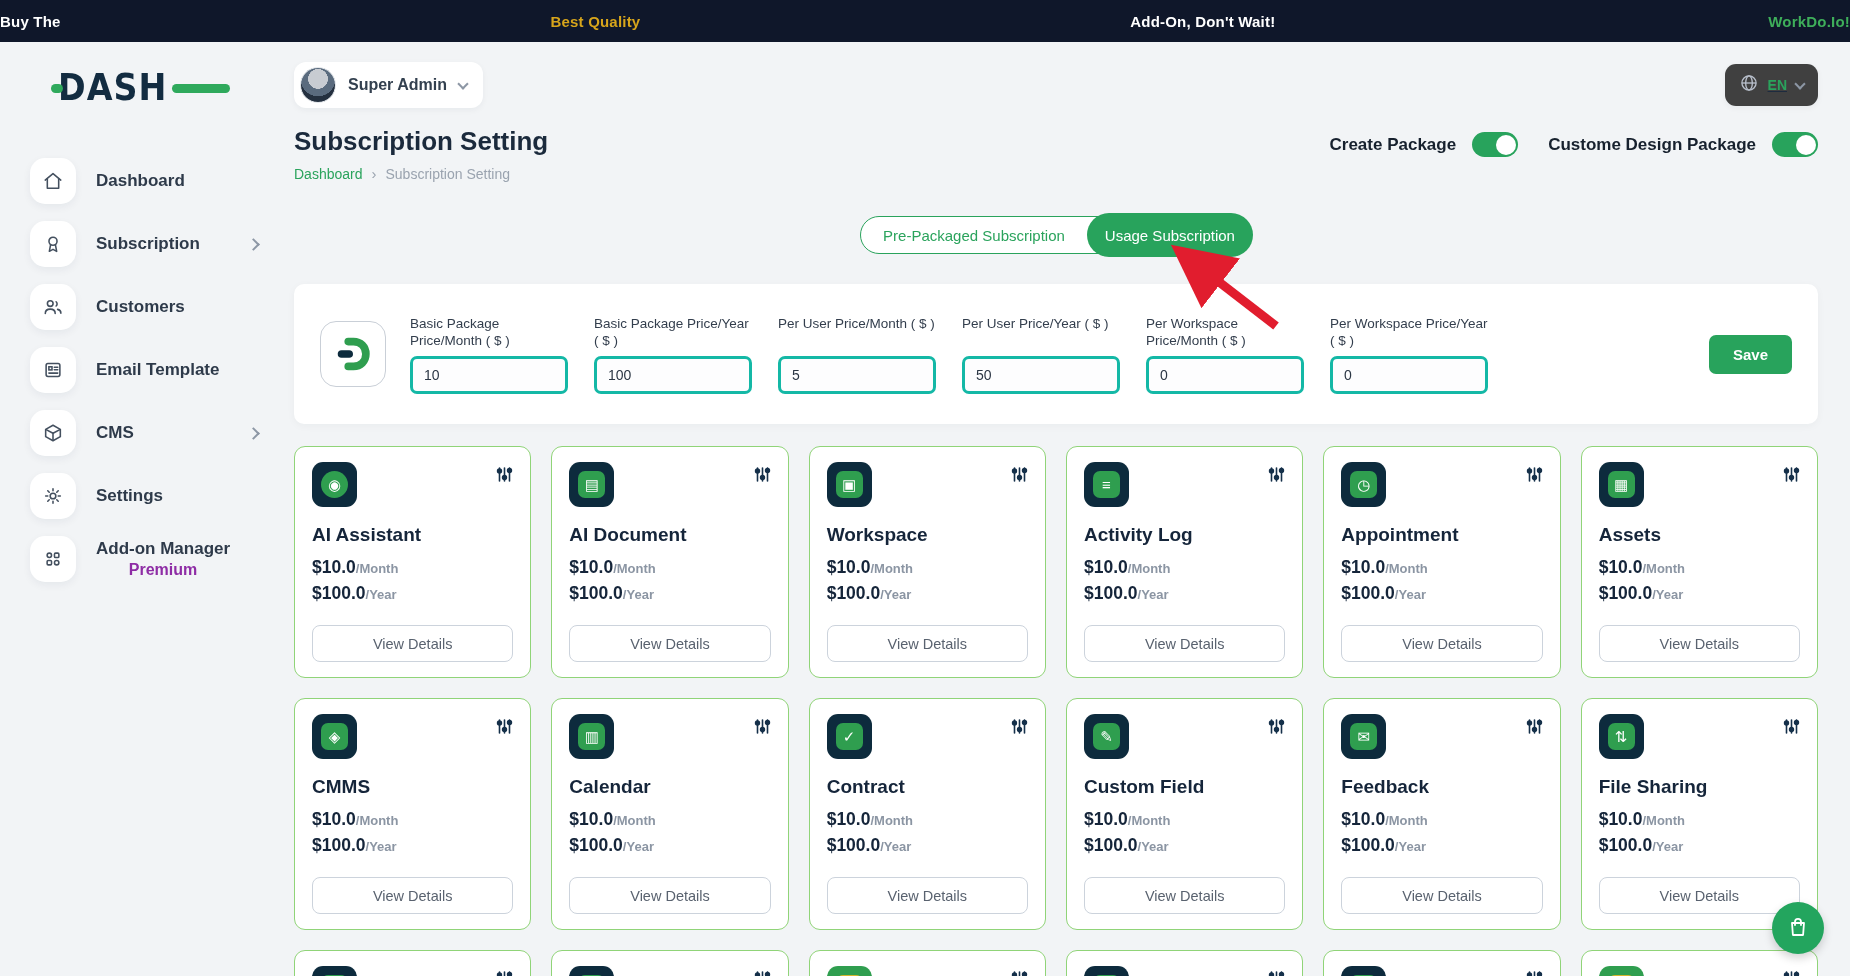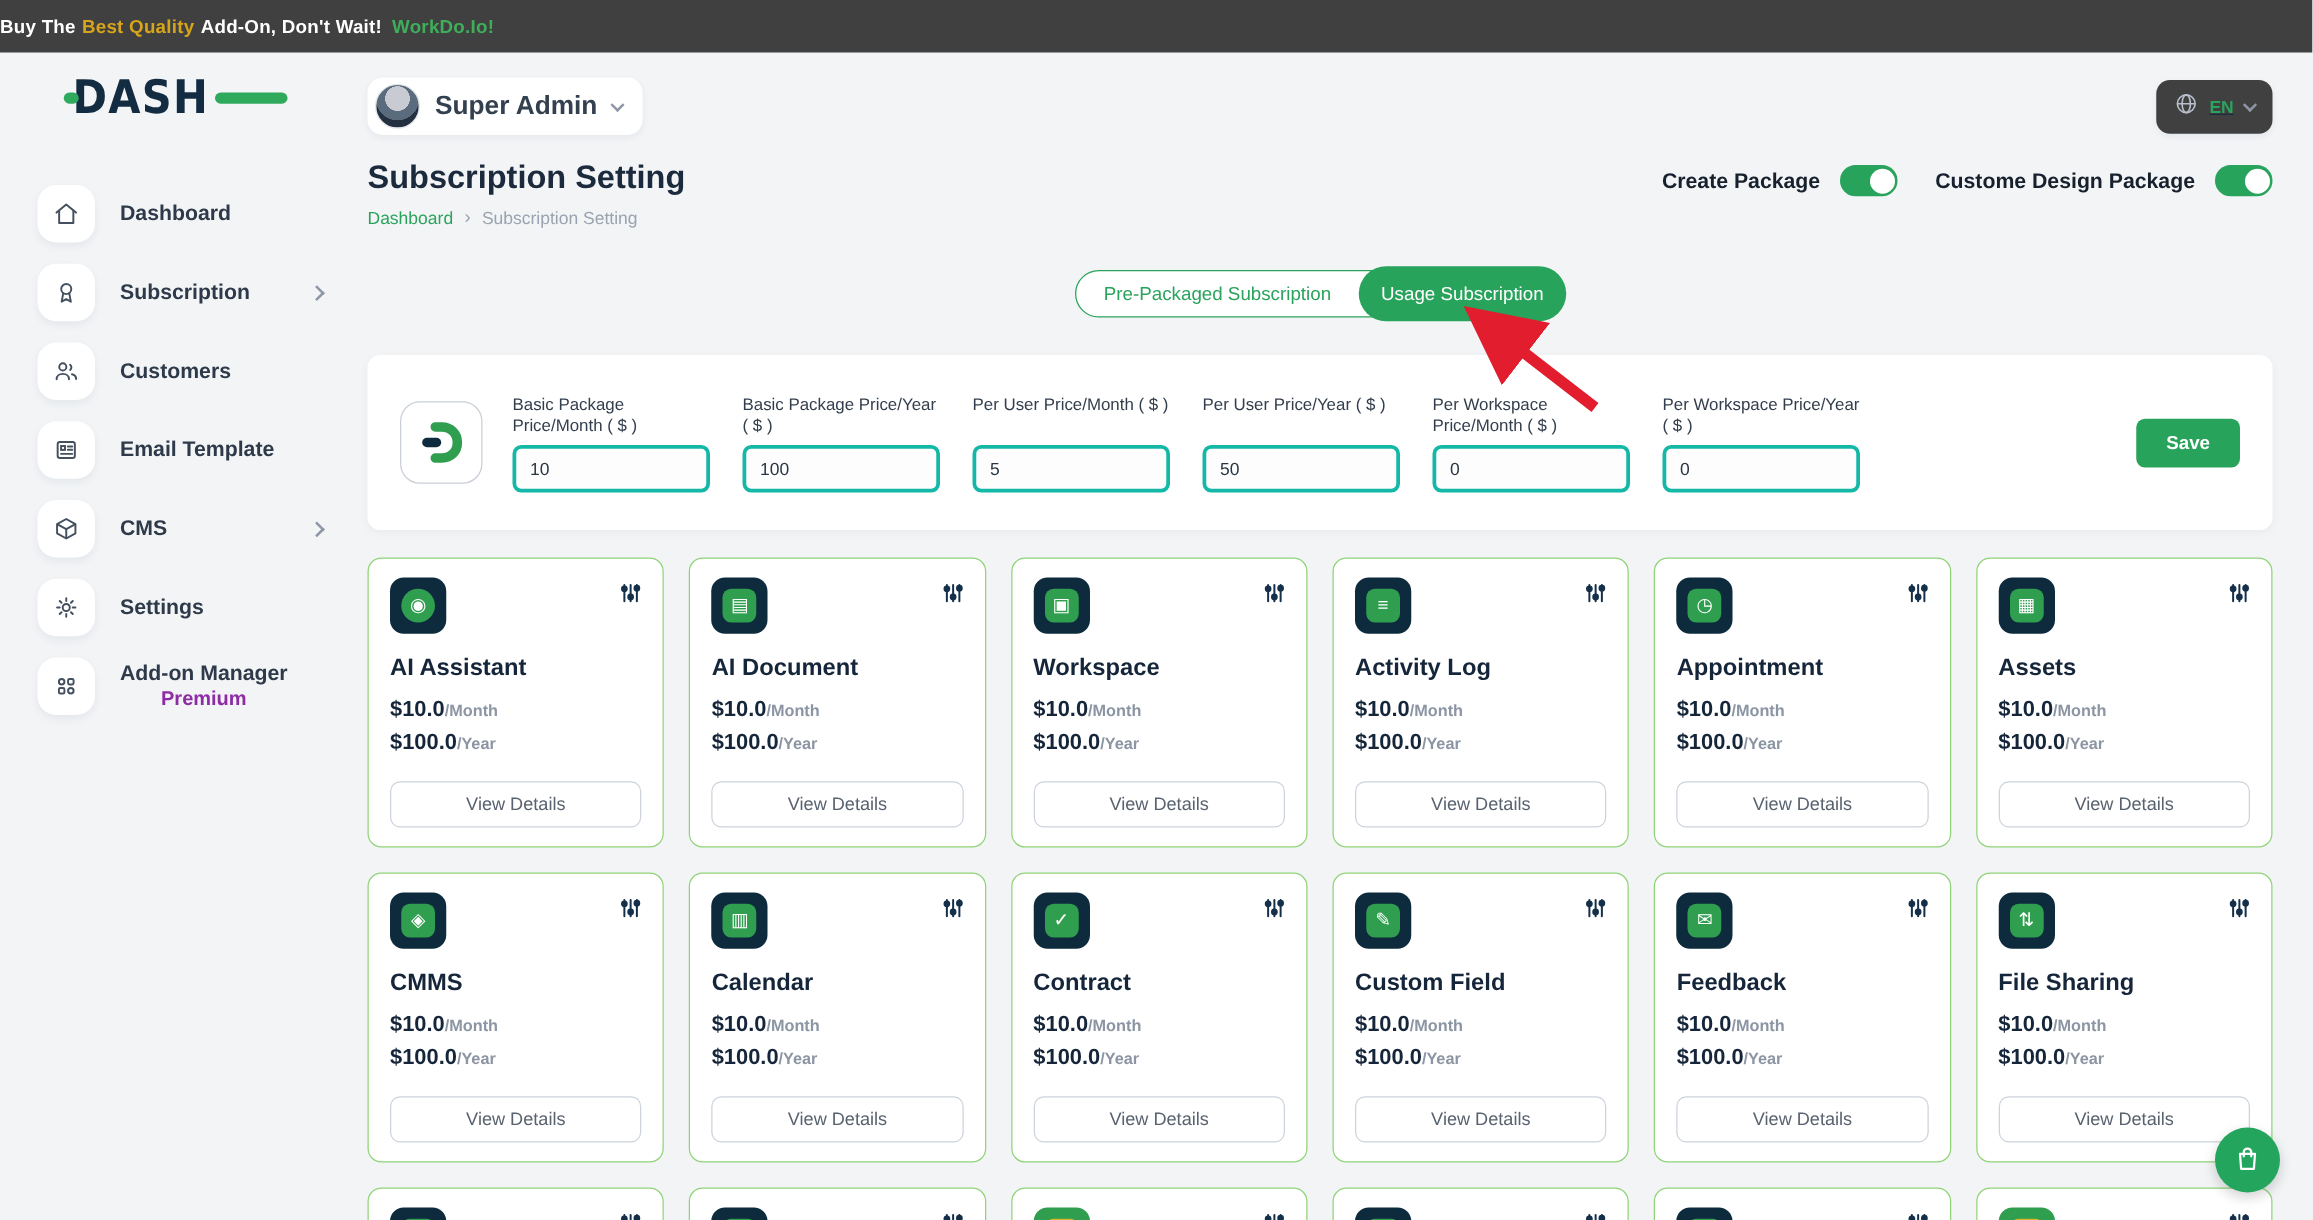--- a/index.html
+++ b/index.html
@@ -5,31 +5,31 @@
   * { margin:0; padding:0; box-sizing:border-box; }
   html,body { width:1850px; height:976px; overflow:hidden; }
   body {
     font-family:"Liberation Sans", sans-serif;
     background:#f2f4f6;
     position:relative;
     color:#1d2b3f;
   }
   
   .banner {
-    height:42px; background:#404040; color:#fff;
-    display:flex; align-items:center; justify-content:flex-start;
+    height:42px; background:#0f172a; color:#fff;
+    display:flex; align-items:center; justify-content:space-between;
     font-size:15px; font-weight:600; letter-spacing:.2px;
   }
   .banner .hl { color:#d7a51b; font-weight:700; margin:0 5px; }
   .banner .lnk { color:#3eae5a; font-weight:700; margin-left:8px; cursor:pointer; }
 
   .layout { display:flex; height:934px; }
 
   
-  .sidebar { width:284px; flex-shrink:0; padding:10px 0 0 30px; }
+  .sidebar { width:284px; flex-shrink:0; padding:20px 0 0 30px; }
   .logo { position:relative; width:150px; height:44px; margin:4px 0 46px 28px; }
   .logo-text {
     font-size:37px; font-weight:800; color:#132c41; letter-spacing:1px;
     font-family:"DejaVu Sans", sans-serif; font-stretch:condensed;
   }
   .logo-bar { position:absolute; right:-22px; top:18px; width:58px; height:9px; border-radius:5px; background:#2fa95c; }
   .logo-dot { position:absolute; left:-7px; top:18px; width:12px; height:9px; border-radius:5px; background:#2fa95c; }
 
   .nav-item { display:flex; align-items:center; gap:20px; margin-bottom:13px; height:50px; cursor:pointer; padding-right:26px; }
   .nav-icon {
@@ -48,21 +48,21 @@
   .top-row { display:flex; justify-content:space-between; align-items:center; }
   .user-pill {
     display:flex; align-items:center; gap:12px; background:#fff; border-radius:12px;
     padding:5px 16px 5px 6px; box-shadow:0 2px 6px rgba(20,40,60,.05); cursor:pointer;
   }
   .avatar {
     width:36px; height:36px; border-radius:50%;
     background:radial-gradient(circle at 50% 32%, #c8ccd2 0 34%, #5a6b7e 35% 60%, #24303f 61%);
     border:1px solid #e2e6ea;
   }
-  .user-name { font-size:21px; font-weight:600; color:#33404f; }
+  .user-name { font-size:16px; font-weight:600; color:#33404f; }
   .lang-pill {
     display:flex; align-items:center; gap:9px; background:#404040; border-radius:11px;
     padding:9px 14px; box-shadow:0 2px 6px rgba(20,40,60,.05); cursor:pointer;text-decoration:underline;
   }
   .lang-code { font-size:14px; font-weight:700; color:#2aa35c; }
 
   .title-row { display:flex; justify-content:space-between; align-items:flex-start; margin-top:18px; height:62px; }
   .page-title { font-size:26px; font-weight:800; color:#1b2a3c; }
   .breadcrumb { margin-top:8px; font-size:14px; display:flex; align-items:center; gap:9px; }
   .bc-link { color:#2aa35c; cursor:pointer; }

